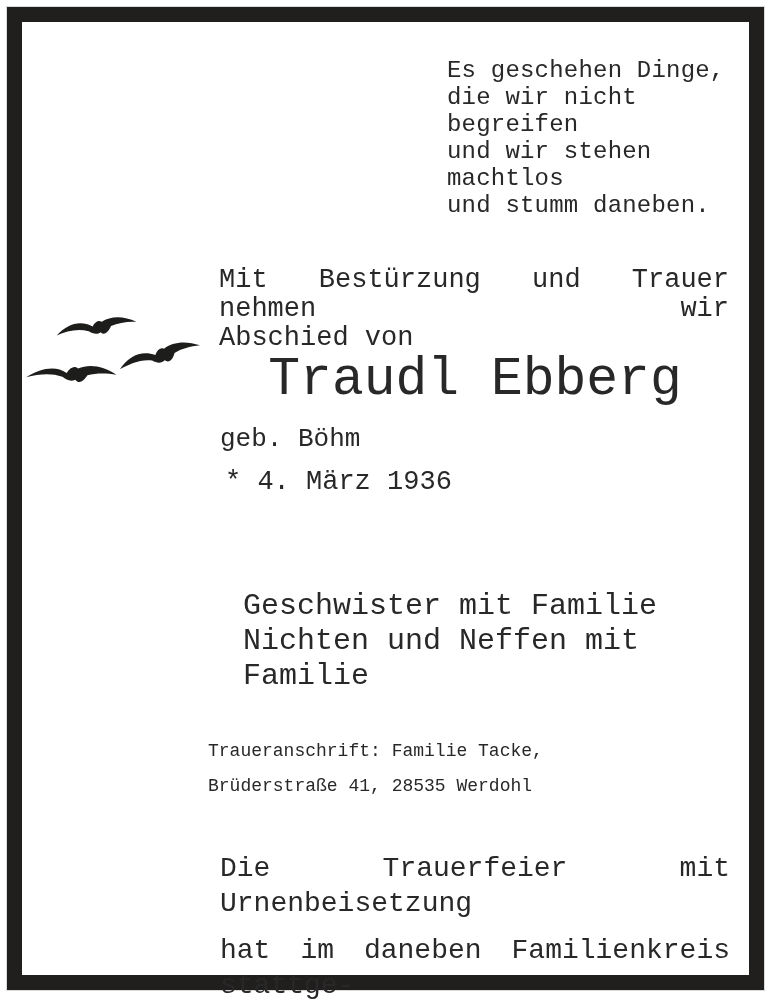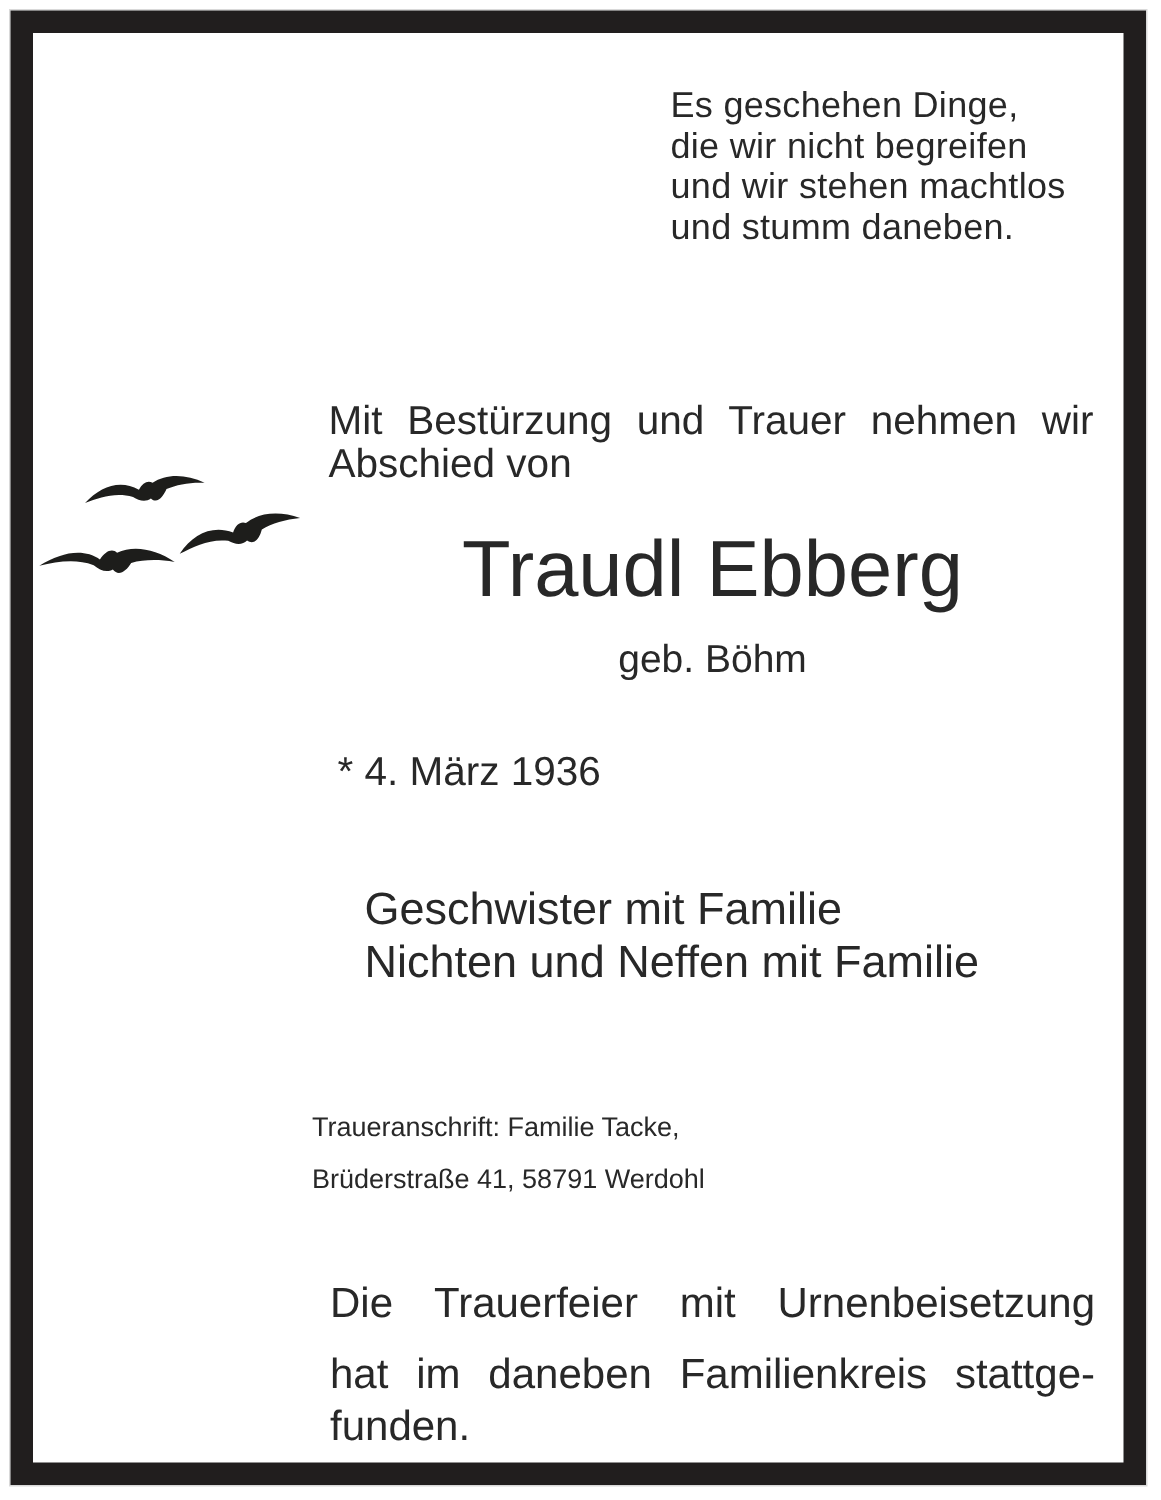--- a/index.html
+++ b/index.html
@@ -1,21 +1,21 @@
 <!DOCTYPE html>
 <html lang="de"><head>
 <meta charset="utf-8">
 <style>
   html, body { margin: 0; padding: 0; background: #ffffff; }
   .page {
     position: relative;
     width: 774px;
     height: 1000px;
     background: #ffffff;
-    font-family: Liberation Sans, sans-serif;
+    font-family: Liberation Mono, monospace;
     color: #282828;
     overflow: hidden;
   }
   .frame {
     position: absolute;
     left: 7px; top: 7px;
     width: 757px; height: 983px;
     box-sizing: border-box;
     border: 15px solid #211e1e;
     background: #ffffff;
@@ -48,32 +48,31 @@
     left: 220px; top: 344px;
     width: 510px;
     text-align: center;
     font-size: 53px;
     line-height: 72px;
     white-space: nowrap;
   }
   .maiden {
     left: 220px; top: 424px;
     width: 510px;
-    text-align: center;
+    text-align: left;
     font-size: 26px;
     line-height: 30px;
   }
   .dates {
     left: 225px; top: 467px;
     font-size: 27px;
     line-height: 30px;
     display: flex;
     gap: 56px;
     white-space: nowrap;
-    margin-top: 32px;
   }
   .mourners {
     left: 243px; top: 589px;
     font-size: 30px;
     line-height: 35px;
   }
   .address {
     left: 208px; top: 734px;
     font-size: 18px;
     line-height: 35px;
@@ -128,21 +127,21 @@
     <span>* 4. März 1936</span>
   </div>
 
   <div class="block mourners">
     <div>Geschwister mit Familie</div>
     <div>Nichten und Neffen mit Familie</div>
   </div>
 
   <div class="block address">
     <div>Traueranschrift: Familie Tacke,</div>
-    <div>Brüderstraße 41, 58791 Werdohl</div>
+    <div>Brüderstraße 41, 28535 Werdohl</div>
   </div>
 
   <div class="block closing">
     <div class="justify-full">Die Trauerfeier mit Urnenbeisetzung</div>
     <div class="justify-full">hat im daneben Familienkreis stattge-</div>
     <div>funden.</div>
   </div>
 </div>
 
 </body></html>

